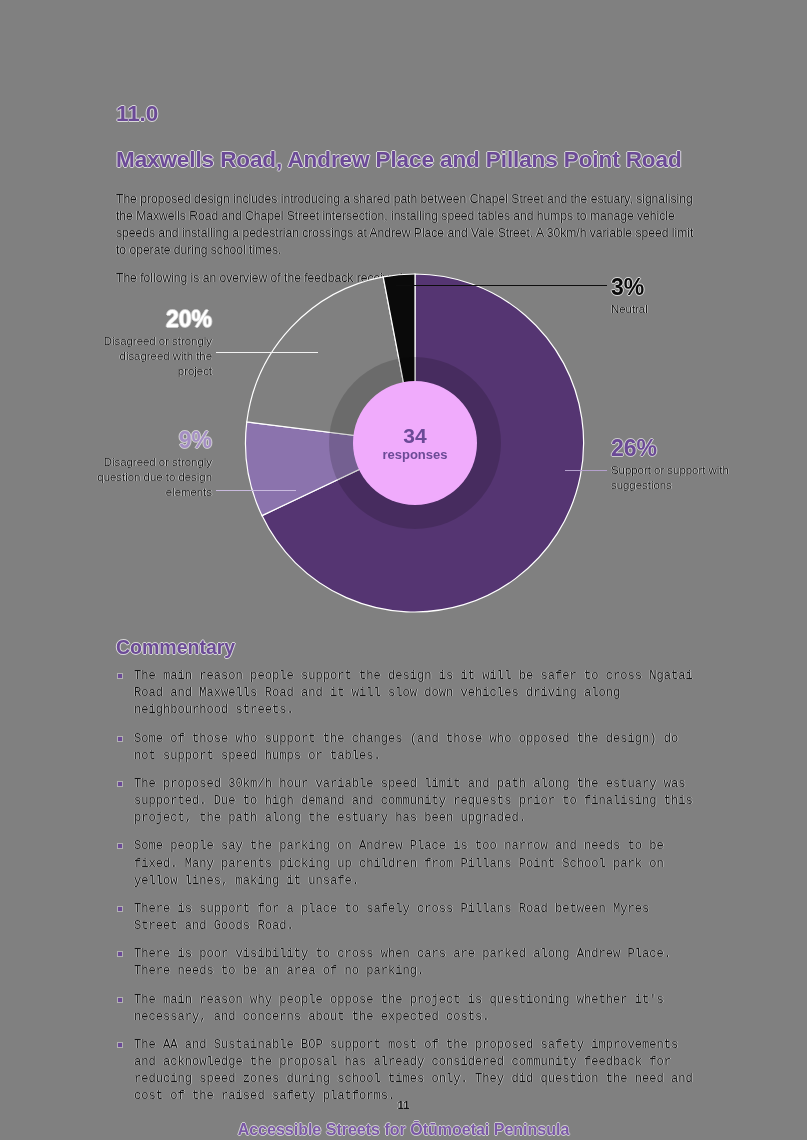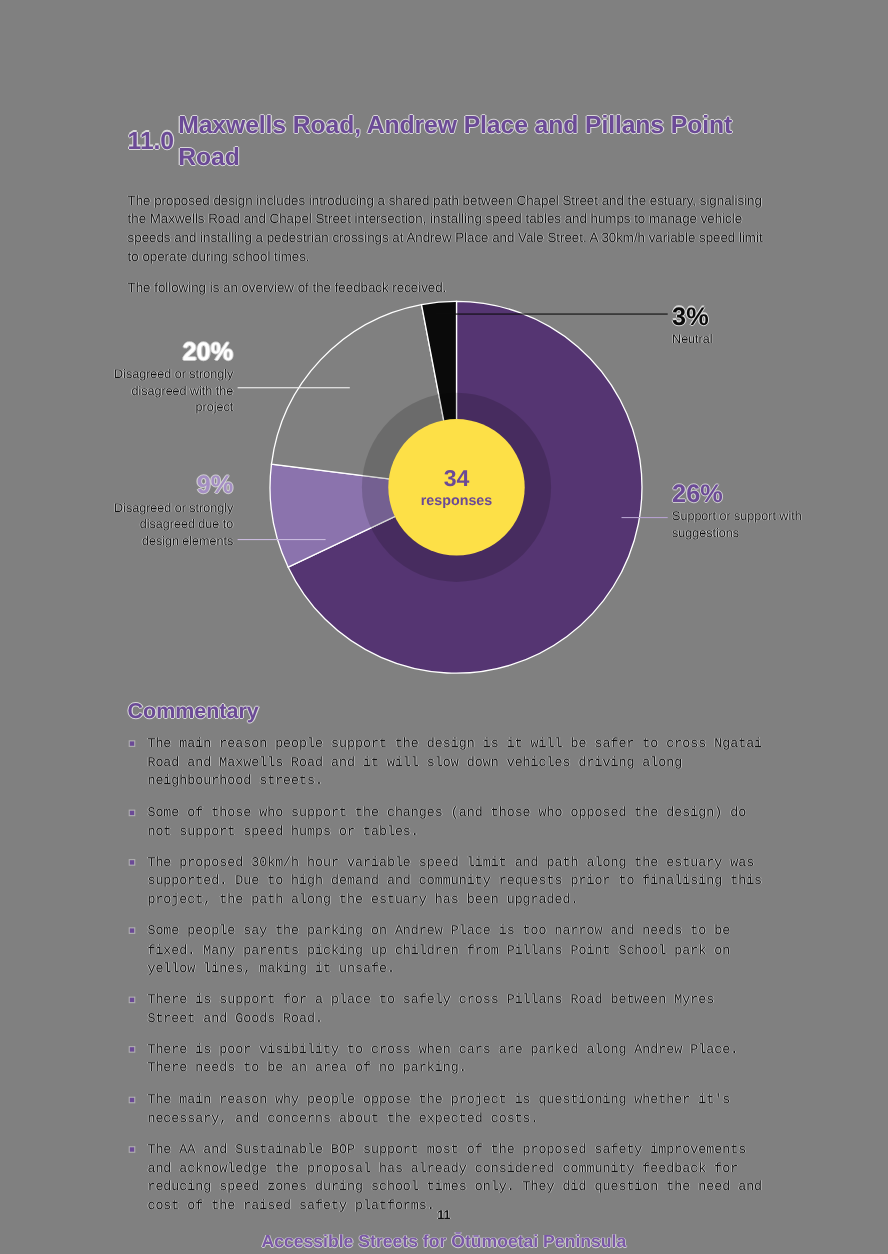--- a/index.html
+++ b/index.html
@@ -45,21 +45,22 @@
   }
   .doc-heading .hnum {
     display: inline-block;
     width: 46px;
   }
   .doc-heading .htext {
     display: inline;
   }
   .heading-wrap {
     display: flex;
-    align-items: center;
+    align-items: flex-start;
+    flex-direction: column;
   }
   .heading-wrap .hnum { flex: 0 0 46px; }
   .heading-wrap .htext { flex: 1 1 auto; }
 
   
   .body-p {
     font-size: 12.1px;
     line-height: 1.42;
     margin: 0 0 11px 0;
     color: #111;
@@ -75,21 +76,21 @@
   .pie-svg { display: block; }
 
   .center-hole {
     position: absolute;
     left: 50%;
     top: 50%;
     width: 124px;
     height: 124px;
     margin-left: -62px;
     margin-top: -62px;
-    background: #fde047;
+    background: #f0abfc;
     border-radius: 50%;
     display: flex;
     flex-direction: column;
     align-items: center;
     justify-content: center;
     color: #6b4a96;
   }
   .center-num {
     font-size: 21px;
     font-weight: bold;
@@ -285,21 +286,21 @@
       <span class="desc">Support or support with suggestions</span>
     </div>
 
     <div class="callout c-project">
       <span class="pct">20%</span>
       <span class="desc">Disagreed or strongly disagreed with the project</span>
     </div>
 
     <div class="callout c-design">
       <span class="pct">9%</span>
-      <span class="desc">Disagreed or strongly disagreed due to design elements</span>
+      <span class="desc">Disagreed or strongly question due to design elements</span>
     </div>
   </div>
 
   <div class="commentary">
     <div class="commentary-title">Commentary</div>
     <ul class="bullets">
       <li>
         <span class="marker"></span>
         <span>The main reason people support the design is it will be safer to cross Ngatai Road and Maxwells Road and it will slow down vehicles driving along neighbourhood streets.</span>
       </li>

